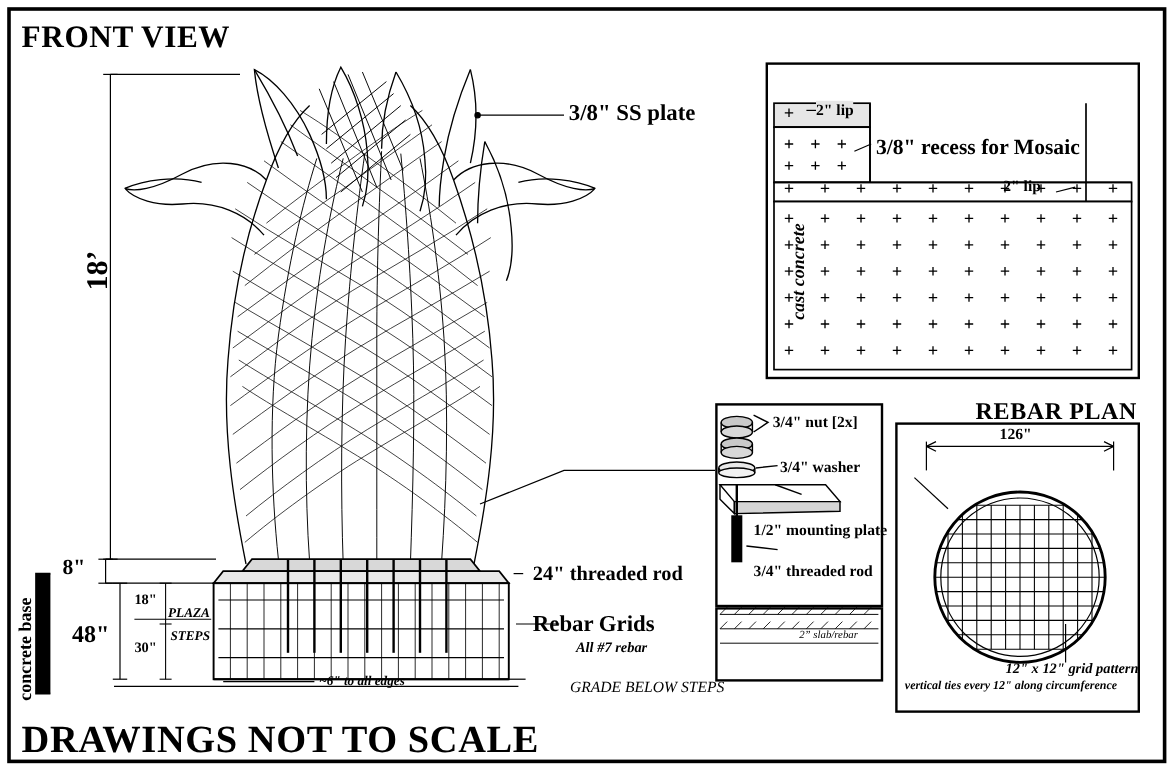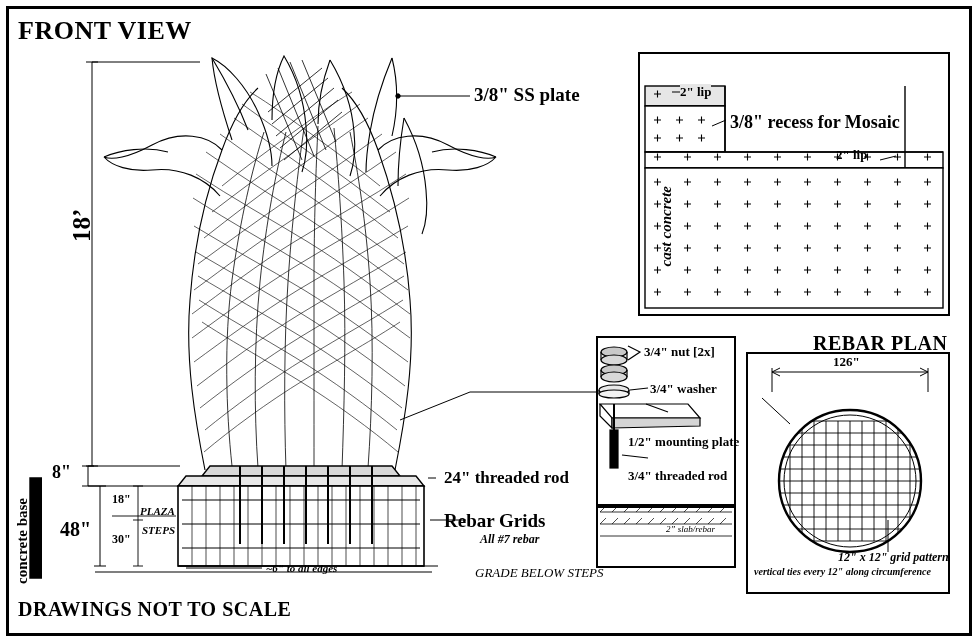--- a/index.html
+++ b/index.html
@@ -51,21 +51,21 @@
     overflow: visible;
   }
 </style>
 </head>
 <body>
 
 <div id="sheet">
   <div class="frame"></div>
 
   <div class="ttl" style="left:18px; top:16px; font-size:26px;">FRONT VIEW</div>
-  <div class="ttl" style="left:18px; top:598px; font-size:20px;">DRAWINGS NOT TO SCALE</div>
+  <div class="ttl" style="left:18px; top:598px; font-size:32px;">DRAWINGS NOT TO SCALE</div>
 
   <svg width="978" height="642">
     <g fill="none" stroke="#000" stroke-width="1.1">
 
       <path d="M205,470 C195,420 185,360 190,300 C194,245 205,195 222,150 C232,122 245,100 258,88"></path>
       <path d="M395,470 C405,420 415,360 410,300 C406,245 394,195 378,150 C368,122 355,100 342,88"></path>
 
       <path d="M222,150 C208,135 180,130 152,145 C128,158 112,160 104,157 C112,166 130,172 152,170 C180,167 205,178 220,196"></path>
       <path d="M104,157 C120,150 146,146 168,152"></path>
 

